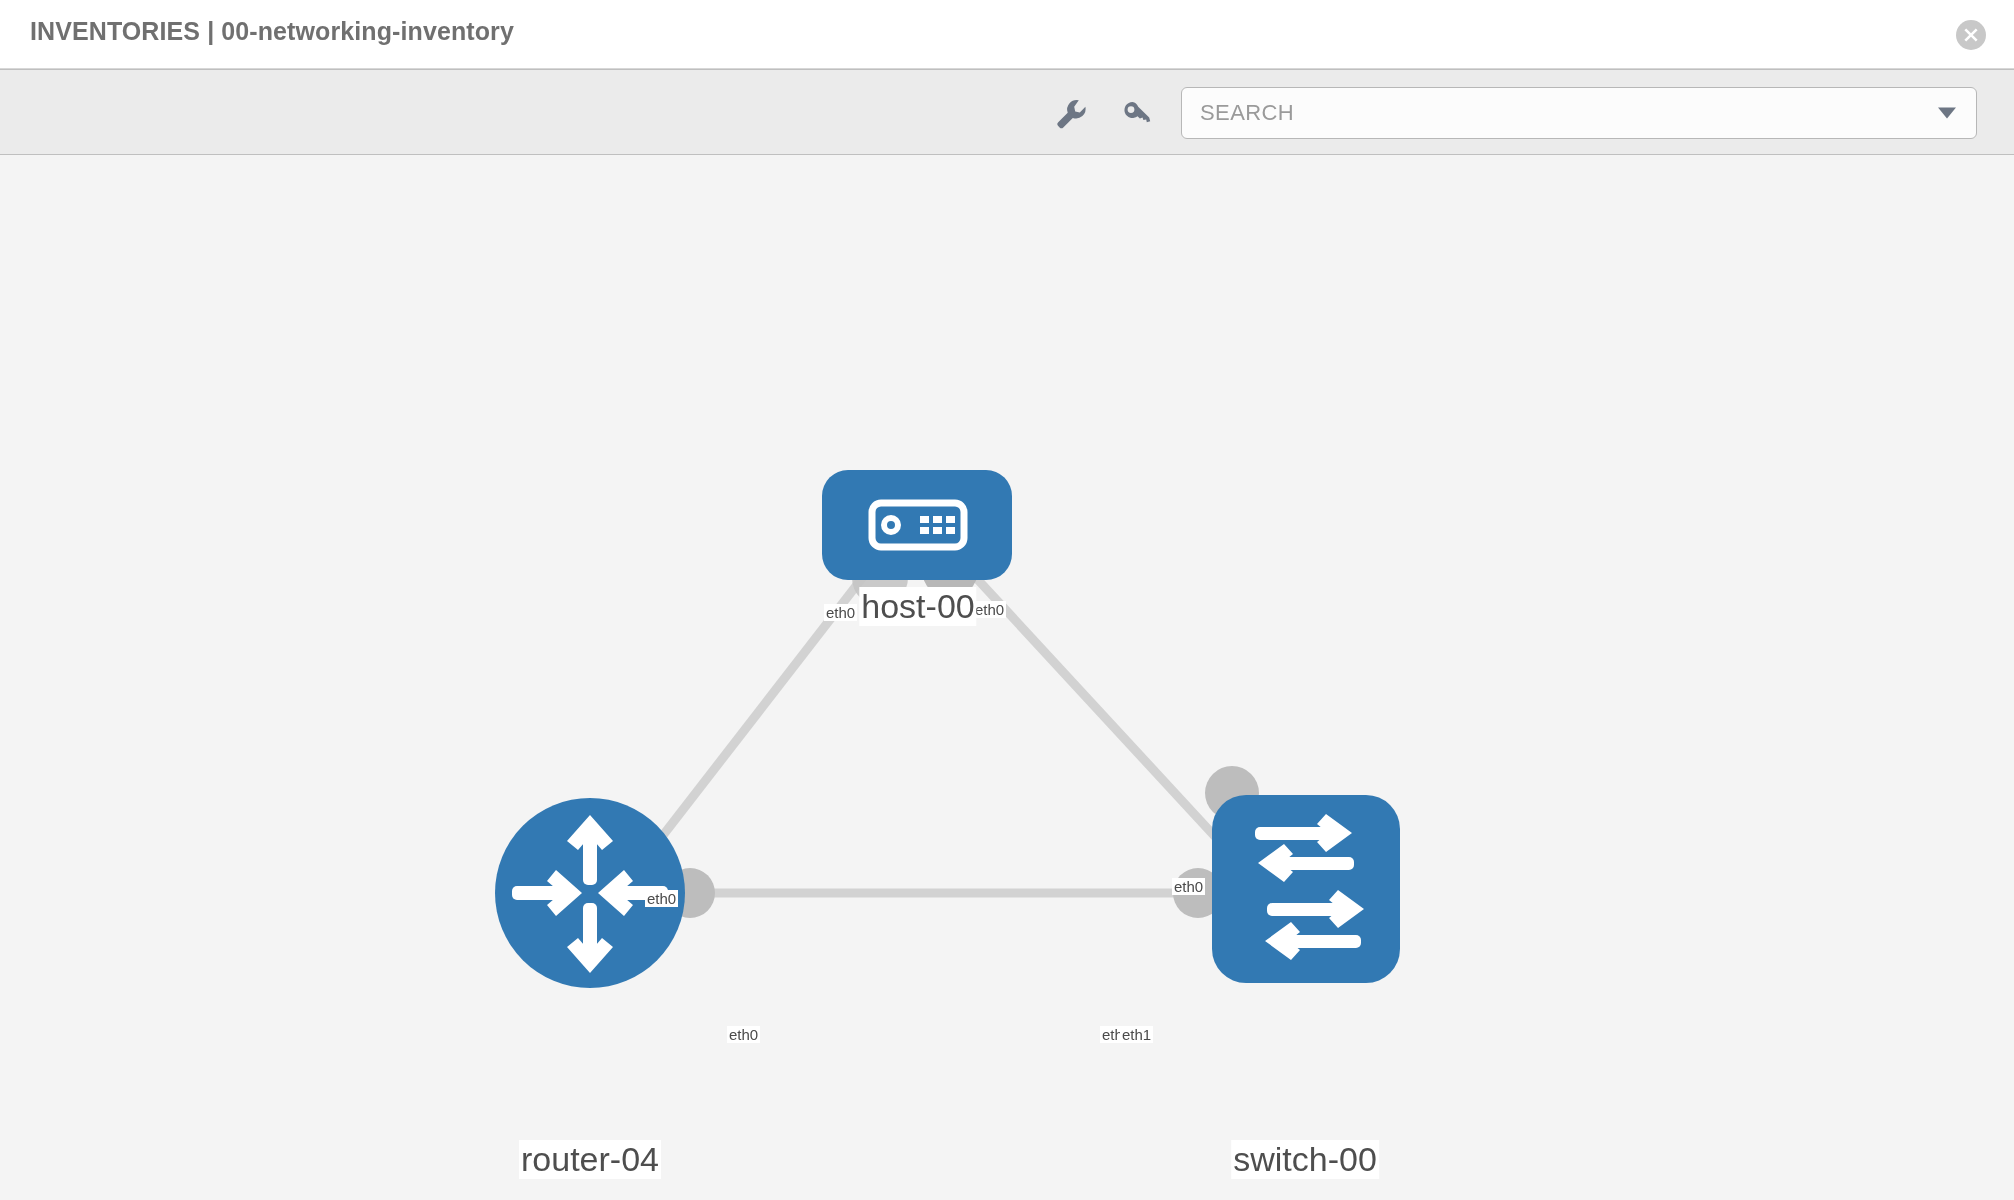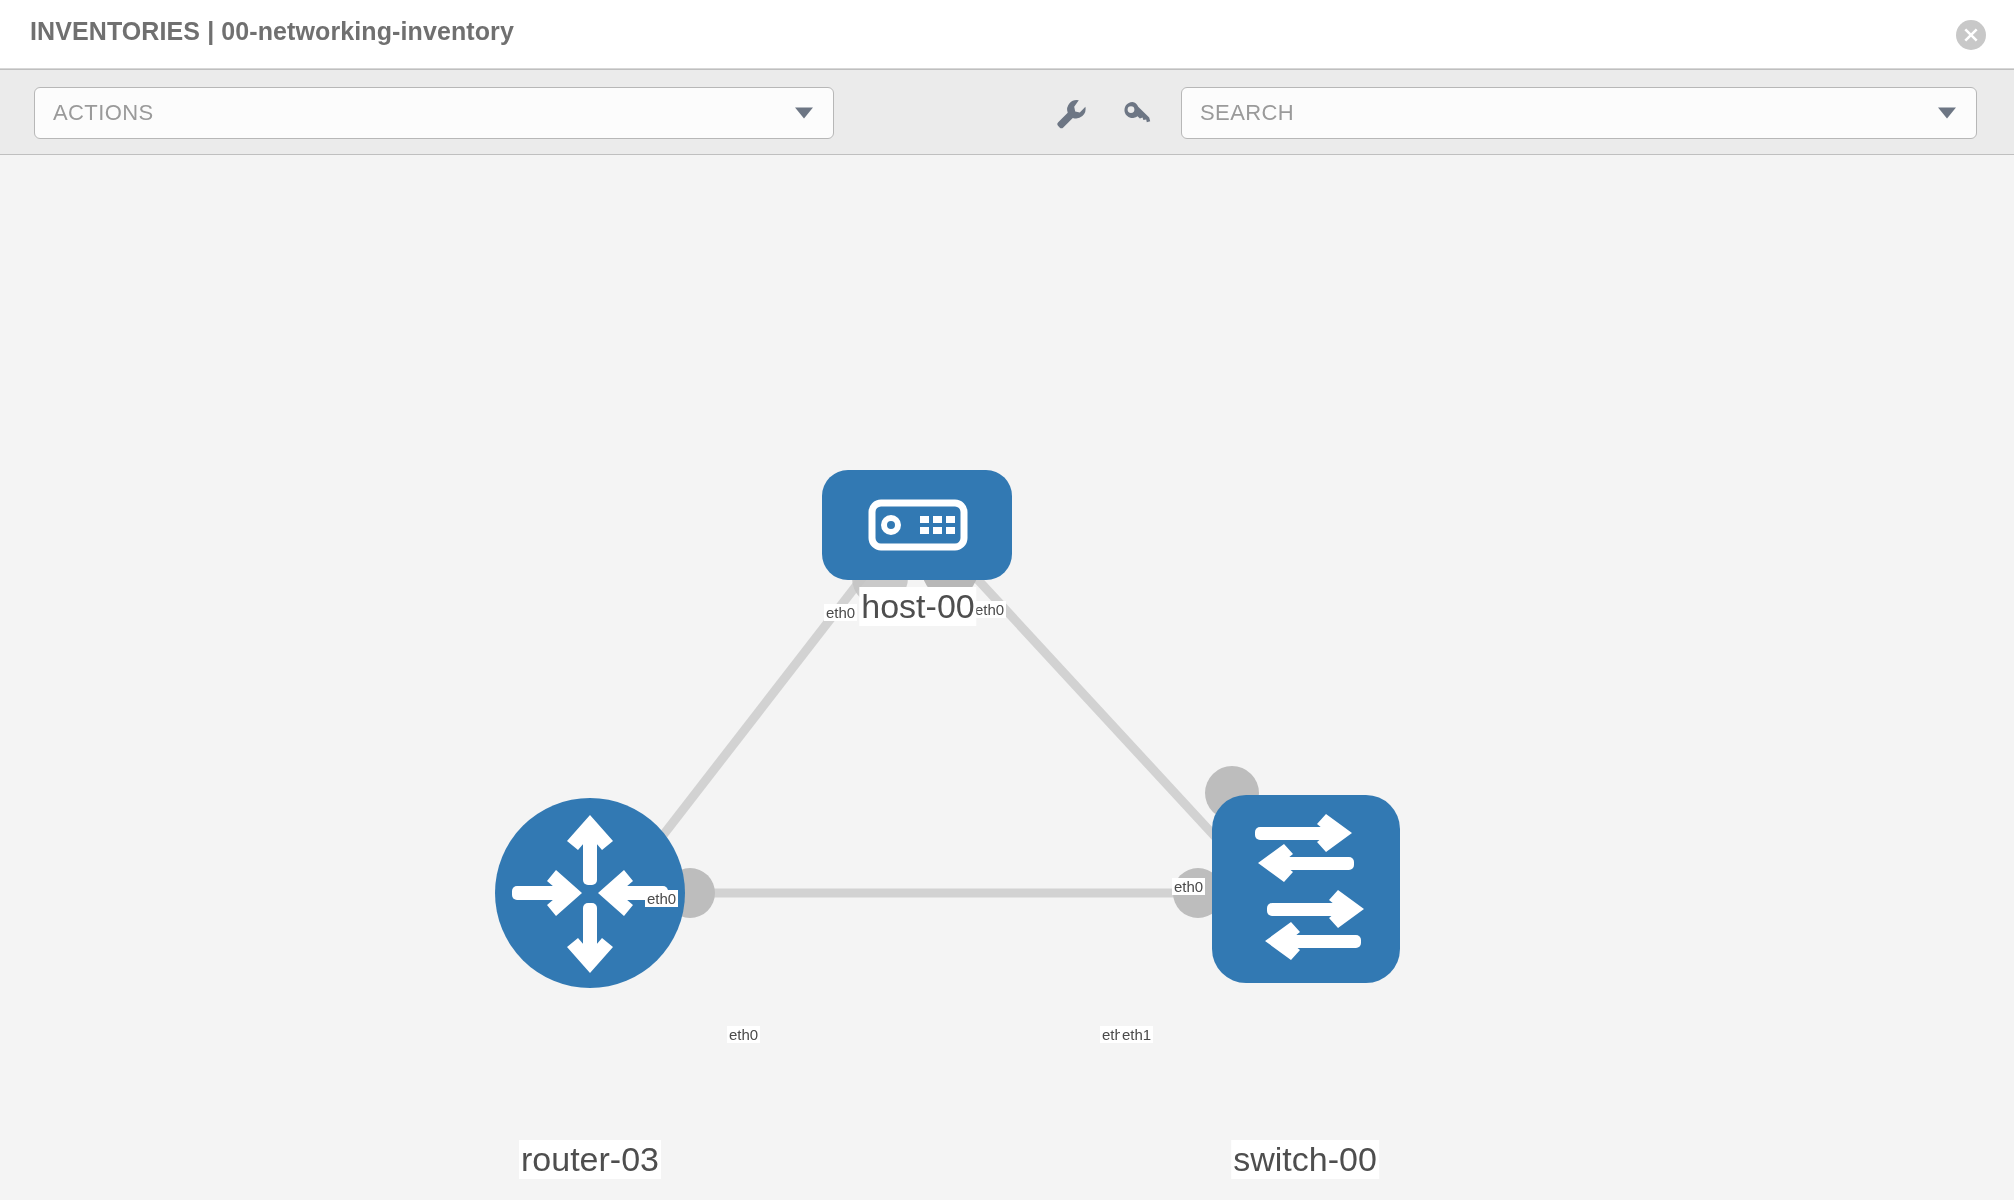--- a/index.html
+++ b/index.html
@@ -138,24 +138,20 @@
     <div id="page-title">INVENTORIES | 00-networking-inventory</div>
     <div id="close-button">
       <svg width="30" height="30" viewBox="0 0 30 30">
         <path d="M10.2 8.4 L15 13.2 L19.8 8.4 L21.6 10.2 L16.8 15 L21.6 19.8 L19.8 21.6 L15 16.8 L10.2 21.6 L8.4 19.8 L13.2 15 L8.4 10.2 Z" fill="#ffffff"></path>
       </svg>
     </div>
   </div>
 
   <div id="toolbar">
 
-    <div id="actions-select" class="combo">
-      <span class="combo-label">ACTIONS</span>
-      <span class="combo-caret"></span>
-    </div>
 
     <div id="wrench-icon" class="tool-icon">
       <svg width="34" height="34" viewBox="0 0 34 34">
         <path d="M25.8 4.2 a9.6 9.6 0 0 0 -11.1 12.6 L5.2 26.3 a2.6 2.6 0 0 0 0 3.7 l1.4 1.4 a2.6 2.6 0 0 0 3.7 0 l9.5 -9.5 a9.6 9.6 0 0 0 12.6 -11.1 l-5.6 5.6 -4.6 -1.0 -1.0 -4.6 Z" fill="#6d7684"></path>
       </svg>
     </div>
 
     <div id="key-icon" class="tool-icon">
       <svg width="34" height="34" viewBox="0 0 34 34">
         <path d="M12.5 6 a8 8 0 1 0 5.0 14.2 l2.4 2.4 l2.6 -1.2 l0.9 2.6 l2.8 -0.6 l0.6 2.9 l3.4 -1.1 l-1.0 -3.6 l-11.0 -10.9 A8 8 0 0 0 12.5 6 Z M11.0 10.2 a3.4 3.4 0 1 1 0 6.8 a3.4 3.4 0 0 1 0 -6.8 Z" fill="#6d7684"></path>
@@ -239,17 +235,17 @@
 
     <div class="edge-label" style="left:824px; top:449px;">eth0</div>
     <div class="edge-label" style="left:973px; top:446px;">eth0</div>
     <div class="edge-label" style="left:645px; top:735px;">eth0</div>
     <div class="edge-label" style="left:1172px; top:723px;">eth0</div>
     <div class="edge-label" style="left:727px; top:871px;">eth0</div>
     <div class="edge-label" style="left:1100px; top:871px;">eth</div>
     <div class="edge-label" style="left:1120px; top:871px;text-align:center;">eth1</div>
 
     <div class="node-label" style="left:918px; top:432px;">host-00</div>
-    <div class="node-label" style="left:590px; top:985px;">router-03</div>
+    <div class="node-label" style="left:590px; top:985px;">router-04</div>
     <div class="node-label" style="left:1305px; top:985px;">switch-00</div>
 
   </div>
 </div>
 
 </body></html>

